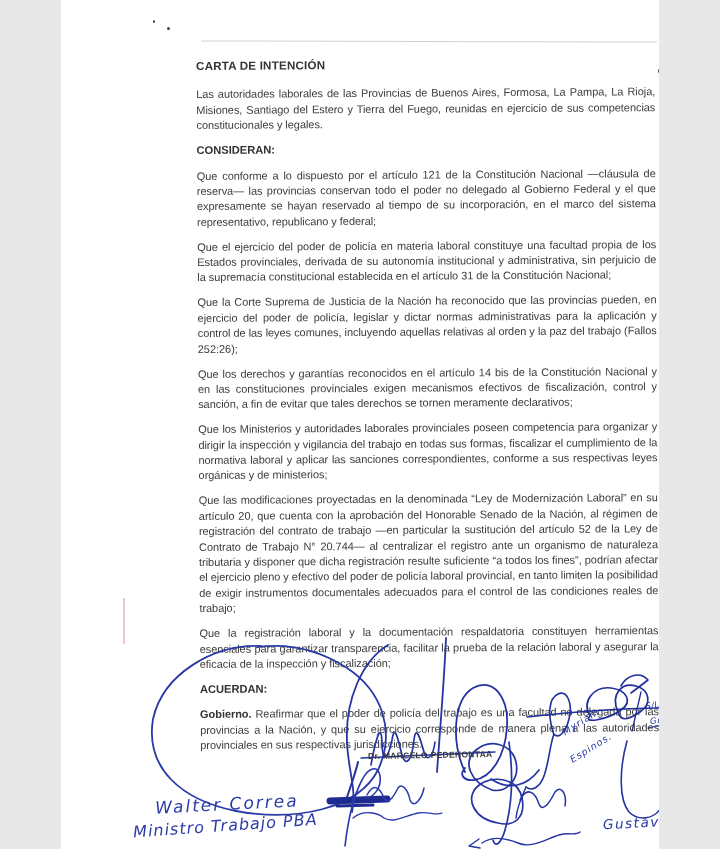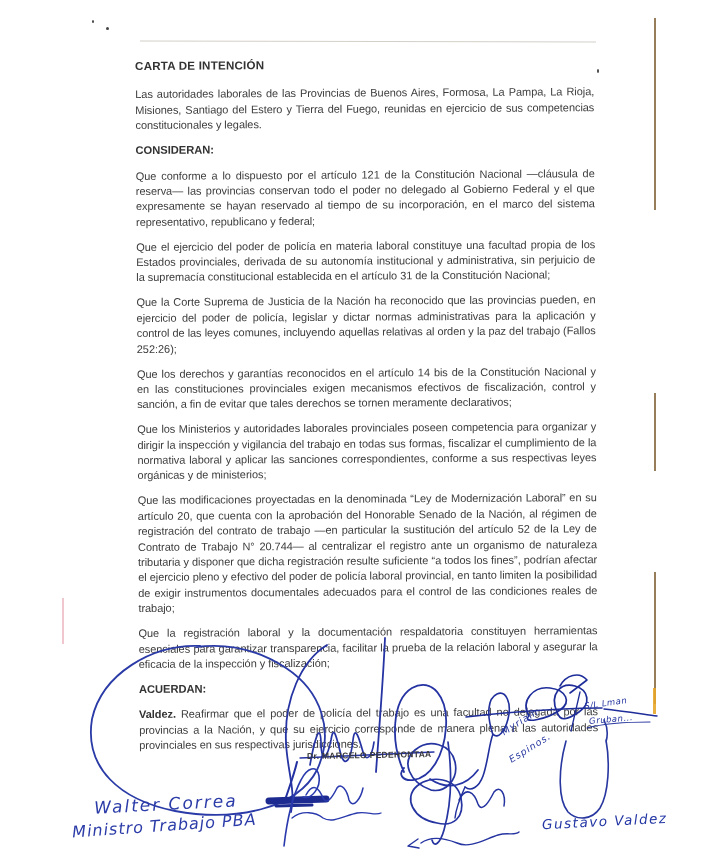--- a/index.html
+++ b/index.html
@@ -1,17 +1,17 @@
 <!DOCTYPE html>
 <html><head>
 <meta charset="utf-8">
 <style>
   html,body{margin:0;padding:0;background:#e8e8e8;}
   .page{
-    position:relative;width:720px;height:849px;margin:0 auto;
+    position:relative;width:598px;height:849px;margin:0 auto;
     background:#ffffff;overflow:hidden;
     font-family:"Liberation Sans",sans-serif;
   }
   
   .doc{
     position:absolute;left:135px;top:58px;width:459px;
     transform:rotate(-0.35deg);transform-origin:left top;
     color:#3c3c3c;font-size:11px;line-height:15.4px;
     text-align:justify;letter-spacing:-0.05px;
   }
@@ -71,21 +71,21 @@
     <p>Las autoridades laborales de las Provincias de Buenos Aires, Formosa, La Pampa, La Rioja, Misiones, Santiago del Estero y Tierra del Fuego, reunidas en ejercicio de sus competencias constitucionales y legales.</p>
     <h2>CONSIDERAN:</h2>
     <p>Que conforme a lo dispuesto por el artículo 121 de la Constitución Nacional —cláusula de reserva— las provincias conservan todo el poder no delegado al Gobierno Federal y el que expresamente se hayan reservado al tiempo de su incorporación, en el marco del sistema representativo, republicano y federal;</p>
     <p>Que el ejercicio del poder de policía en materia laboral constituye una facultad propia de los Estados provinciales, derivada de su autonomía institucional y administrativa, sin perjuicio de la supremacía constitucional establecida en el artículo 31 de la Constitución Nacional;</p>
     <p>Que la Corte Suprema de Justicia de la Nación ha reconocido que las provincias pueden, en ejercicio del poder de policía, legislar y dictar normas administrativas para la aplicación y control de las leyes comunes, incluyendo aquellas relativas al orden y la paz del trabajo (Fallos 252:26);</p>
     <p>Que los derechos y garantías reconocidos en el artículo 14 bis de la Constitución Nacional y en las constituciones provinciales exigen mecanismos efectivos de fiscalización, control y sanción, a fin de evitar que tales derechos se tornen meramente declarativos;</p>
     <p>Que los Ministerios y autoridades laborales provinciales poseen competencia para organizar y dirigir la inspección y vigilancia del trabajo en todas sus formas, fiscalizar el cumplimiento de la normativa laboral y aplicar las sanciones correspondientes, conforme a sus respectivas leyes orgánicas y de ministerios;</p>
     <p>Que las modificaciones proyectadas en la denominada “Ley de Modernización Laboral” en su artículo 20, que cuenta con la aprobación del Honorable Senado de la Nación,  al régimen de registración del contrato de trabajo —en particular la sustitución del artículo 52 de la Ley de Contrato de Trabajo N° 20.744— al centralizar el registro ante un organismo de naturaleza tributaria y disponer que dicha registración resulte suficiente “a todos los fines”, podrían afectar el ejercicio pleno y efectivo del poder de policía laboral provincial, en tanto limiten la posibilidad de exigir instrumentos documentales adecuados para el control de las condiciones reales de trabajo;</p>
     <p>Que la registración laboral y la documentación respaldatoria constituyen herramientas esenciales para garantizar transparencia, facilitar la prueba de la relación laboral y asegurar la eficacia de la inspección y fiscalización;</p>
     <h2>ACUERDAN:</h2>
-    <p><span class="b">Valdez.</span><span> Reafirmar que el poder de policía del trabajo es una facultad no delegada por las provincias a la Nación, y que su ejercicio corresponde de manera plena a las autoridades provinciales en sus respectivas jurisdicciones.</span></p>
+    <p><span class="b">Gobierno.</span><span> Reafirmar que el poder de policía del trabajo es una facultad no delegada por las provincias a la Nación, y que su ejercicio corresponde de manera plena a las autoridades provinciales en sus respectivas jurisdicciones.</span></p>
   </div>
 
   <svg class="sig-svg" viewBox="0 0 720 849">
     <g fill="none" stroke-linecap="round" stroke-linejoin="round">
 
       <path stroke="#2a3aa6" stroke-width="1.8" d="M 200 646 C 152 644 102 674 92 719 C 84 768 120 800 175 811 C 235 822 297 809 317 770 C 335 731 321 691 286 668 C 257 649 226 643 196 647"></path>
       <path stroke="#2330a0" stroke-width="2" d="M 297 762 C 294 775 289 788 285 800"></path>
       <path stroke="#1d2b91" stroke-width="7" d="M 269 801 L 326 799"></path>
       <path stroke="#1d2b91" stroke-width="3" d="M 276 806 L 312 805"></path>
 

